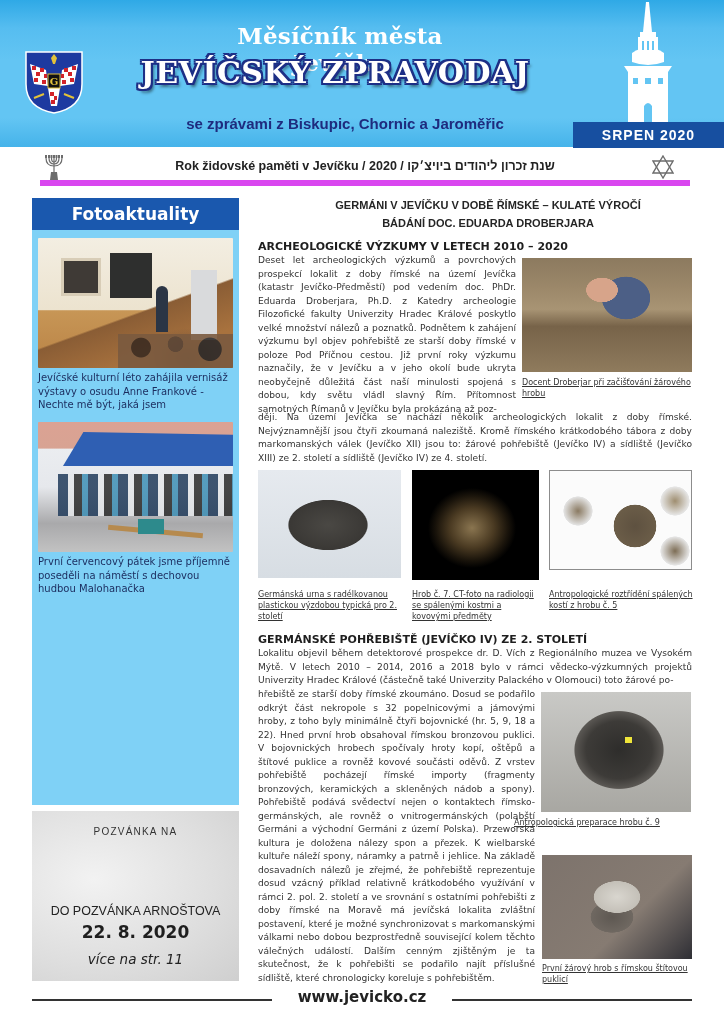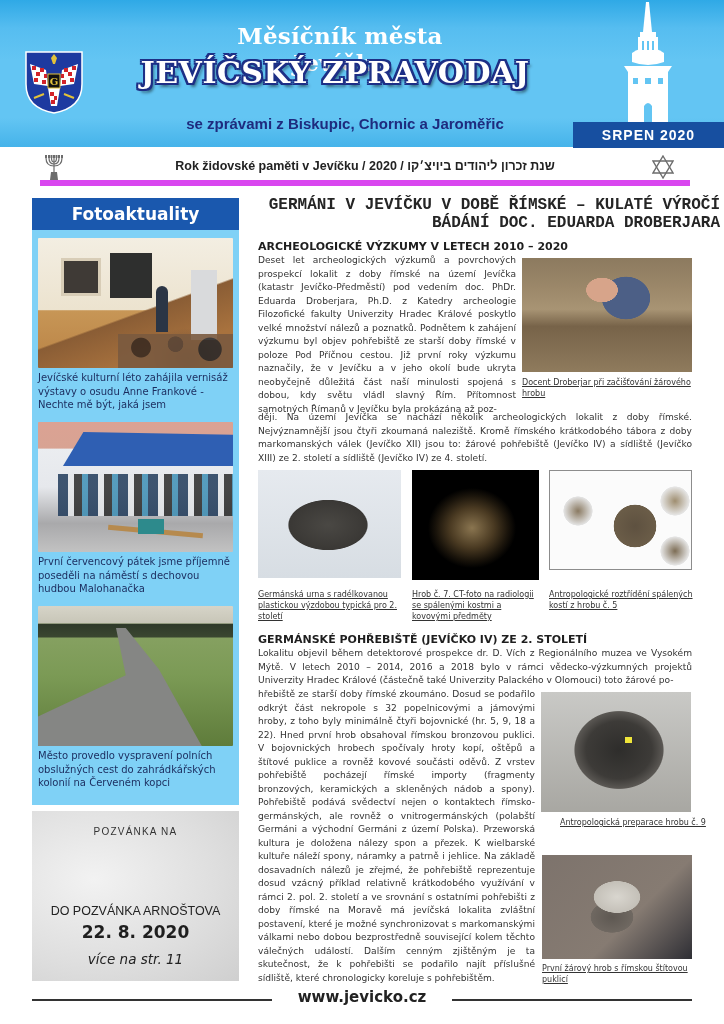--- a/index.html
+++ b/index.html
@@ -97,22 +97,22 @@
     text-align: center;
   }
   .invite .inv-pre { position: absolute; left: 0; width: 100%; top: 15px; font-family: "Liberation Sans", sans-serif; font-size: 10px; letter-spacing: 1.2px; color: #333; }
   .invite .inv-title { position: absolute; left: 0; width: 100%; top: 33px; font-family: "DejaVu Sans", sans-serif; font-weight: bold; font-size: 22px; line-height: 27px; color: #1a58ae; }
   .invite .inv-place { position: absolute; left: 0; width: 100%; top: 93px; font-family: "Liberation Sans", sans-serif; font-size: 12.5px; color: #222; }
   .invite .inv-date { position: absolute; left: 0; width: 100%; top: 111px; font-family: "DejaVu Sans", sans-serif; font-weight: bold; font-size: 17px; color: #1e1e1e; }
   .invite .inv-more { position: absolute; left: 0; width: 100%; top: 140px; font-family: "DejaVu Sans", sans-serif; font-weight: normal; font-style: italic; font-size: 13.5px; color: #222; }
 
   
   .article-title {
-    position: absolute; left: 256px; top: 196px; width: 464px; text-align: right;
-    font-family: Liberation Mono, monospace; font-weight: bold; font-size: 16px; line-height: 18px; color: #252525;
+    position: absolute; left: 256px; top: 196px; width: 464px; text-align: center;
+    font-family: Liberation Sans, sans-serif; font-weight: bold; font-size: 11px; line-height: 18px; color: #252525;
   }
   .section-head {
     position: absolute; font-family: "DejaVu Sans", sans-serif; font-weight: bold; font-size: 11px; color: #1e1e1e;
   }
   .body-text {
     position: absolute; font-family: "DejaVu Sans", sans-serif; font-size: 9.1px; line-height: 13.5px; color: #333;
     text-align: justify;
   }
   .caption { position: absolute; font-family: "DejaVu Sans", sans-serif; font-size: 8px; line-height: 11px; color: #333; text-decoration: underline; }
 
@@ -274,26 +274,20 @@
   <div class="photo-card" style="top:224px;">
     <div class="photo ph-band">
       <div class="tent"></div>
         <div class="players"></div>
         <div class="bench"></div>
         <div class="box"></div>
     </div>
     <div class="photo-caption">První červencový pátek jsme příjemně poseděli na náměstí s dechovou hudbou Malohanačka</div>
   </div>
 
-  <div class="photo-card" style="top:408px;">
-    <div class="photo ph-field">
-      <div class="road"></div>
-    </div>
-    <div class="photo-caption">Město provedlo vyspravení polních obslužných cest do zahrádkářských kolonií na Červeném kopci</div>
-  </div>
 </aside>
 
 <section class="invite">
   <div class="inv-pre">POZVÁNKA NA</div>
   <div class="inv-place">DO POZVÁNKA ARNOŠTOVA</div>
   <div class="inv-date">22. 8. 2020</div>
   <div class="inv-more">více na str. 11</div>
 </section>
 
 <h2 class="article-title">
@@ -318,21 +312,21 @@
 <div class="img img-anthro" style="left:549px; top:470px; width:143px; height:100px;"></div>
 <div class="caption" style="left:549px; top:589px; width:145px;">Antropologické roztřídění spálených kostí z hrobu č. 5</div>
 
 <h3 class="section-head" style="left:258px; top:633px;">GERMÁNSKÉ POHŘEBIŠTĚ (JEVÍČKO IV) ZE 2. STOLETÍ</h3>
 <p class="body-text" style="left:258px; top:647px; width:434px;">Lokalitu objevil během detektorové prospekce dr. D. Vích z Regionálního muzea ve Vysokém Mýtě. V letech 2010 – 2014, 2016 a 2018 bylo v rámci vědecko-výzkumných projektů Univerzity Hradec Králové (částečně také Univerzity Palackého v Olomouci) toto žárové po-</p>
 <p class="body-text" style="left:258px; top:688px; width:277px;">hřebiště ze starší doby římské zkoumáno. Dosud se podařilo odkrýt část nekropole s 32 popelnicovými a jámovými hroby, z toho byly minimálně čtyři bojovnické (hr. 5, 9, 18 a 22). Hned první hrob obsahoval římskou bronzovou puklici. V bojovnických hrobech spočívaly hroty kopí, oštěpů a štítové puklice a rovněž kovové součásti oděvů. Z vrstev pohřebiště pocházejí římské importy (fragmenty bronzových, keramických a skleněných nádob a spony). Pohřebiště podává svědectví nejen o kontaktech římsko-germánských, ale rovněž o vnitrogermánských (polabští Germáni a východní Germáni z území Polska). Przeworská kultura je doložena nálezy spon a přezek. K wielbarské kultuře náleží spony, náramky a patrně i jehlice. Na základě dosavadních nálezů je zřejmé, že pohřebiště reprezentuje dosud vzácný příklad relativně krátkodobého využívání v rámci 2. pol. 2. století a ve srovnání s ostatními pohřebišti z doby římské na Moravě má jevíčská lokalita zvláštní postavení, které je možné synchronizovat s markomanskými válkami nebo dobou bezprostředně související kolem těchto válečných událostí. Dalším cenným zjištěným je ta skutečnost, že k pohřebišti se podařilo najít příslušné sídliště, které chronologicky koreluje s pohřebištěm.</p>
 
 <div class="img img-grave9" style="left:541px; top:692px; width:150px; height:120px;">
     <div class="tag"></div>
   </div>
-<div class="caption" style="left:560px; top:817px; width:150px;">Antropologická preparace hrobu č. 9</div>
+<div class="caption" style="left:514px; top:817px; width:150px;">Antropologická preparace hrobu č. 9</div>
 
 <div class="img img-shield" style="left:542px; top:855px; width:150px; height:104px;"></div>
 <div class="caption" style="left:542px; top:963px; width:150px;">První žárový hrob s římskou štítovou puklicí</div>
 
 <footer class="footer">
   <div class="rule" style="left:0; width:240px;"></div>
   <a class="url">www.jevicko.cz</a>
   <div class="rule" style="left:420px; width:240px;"></div>
 </footer>
 

